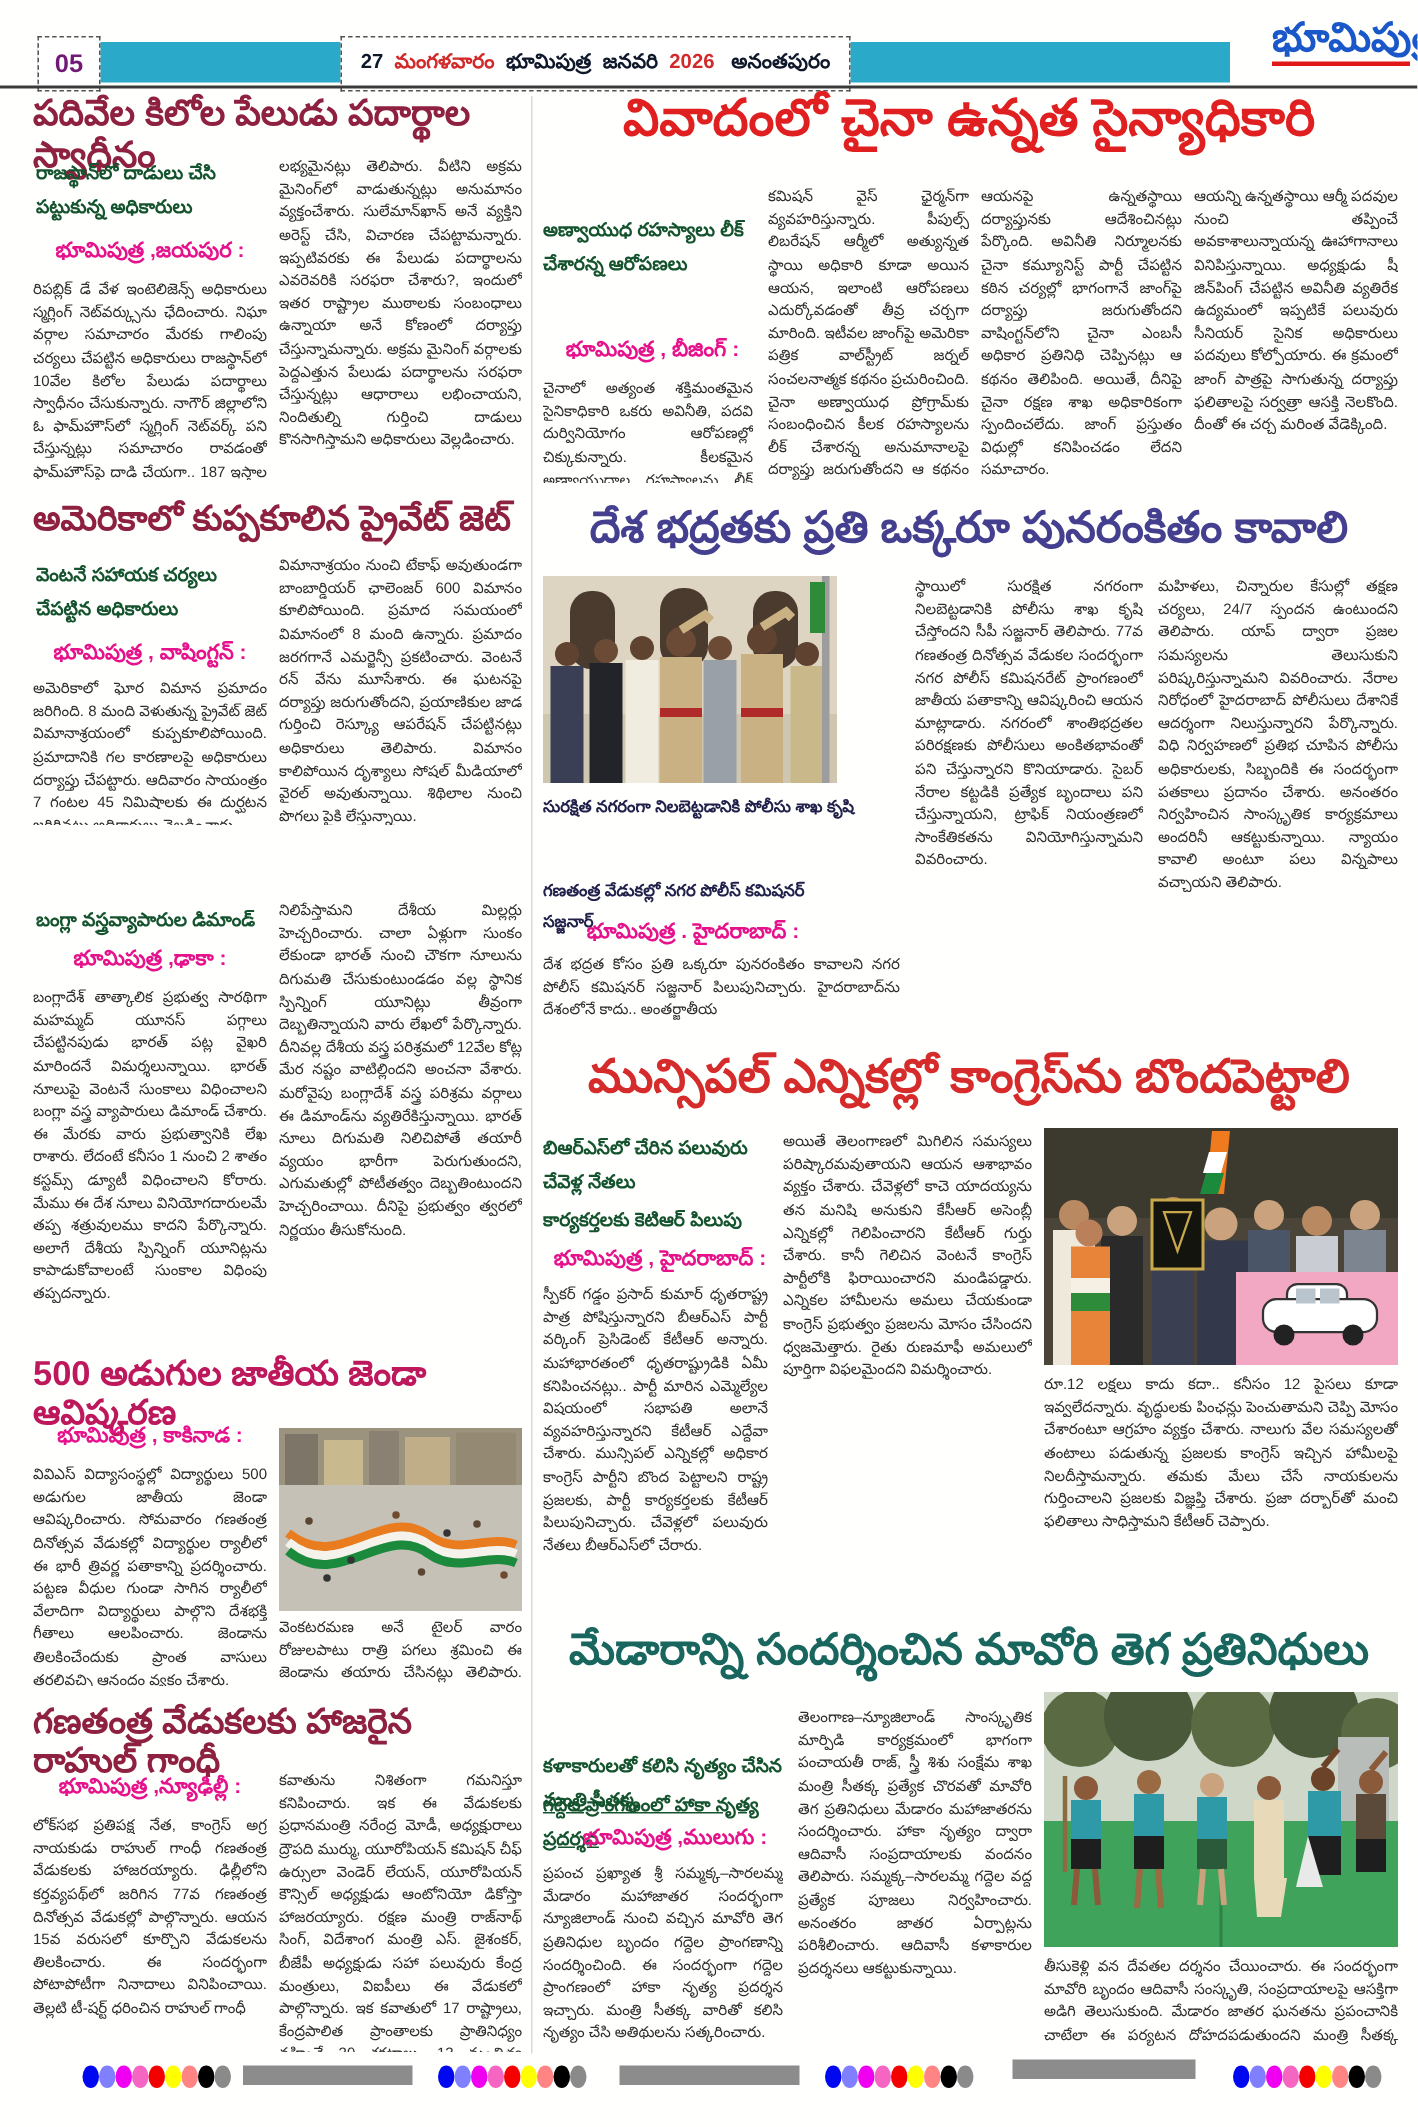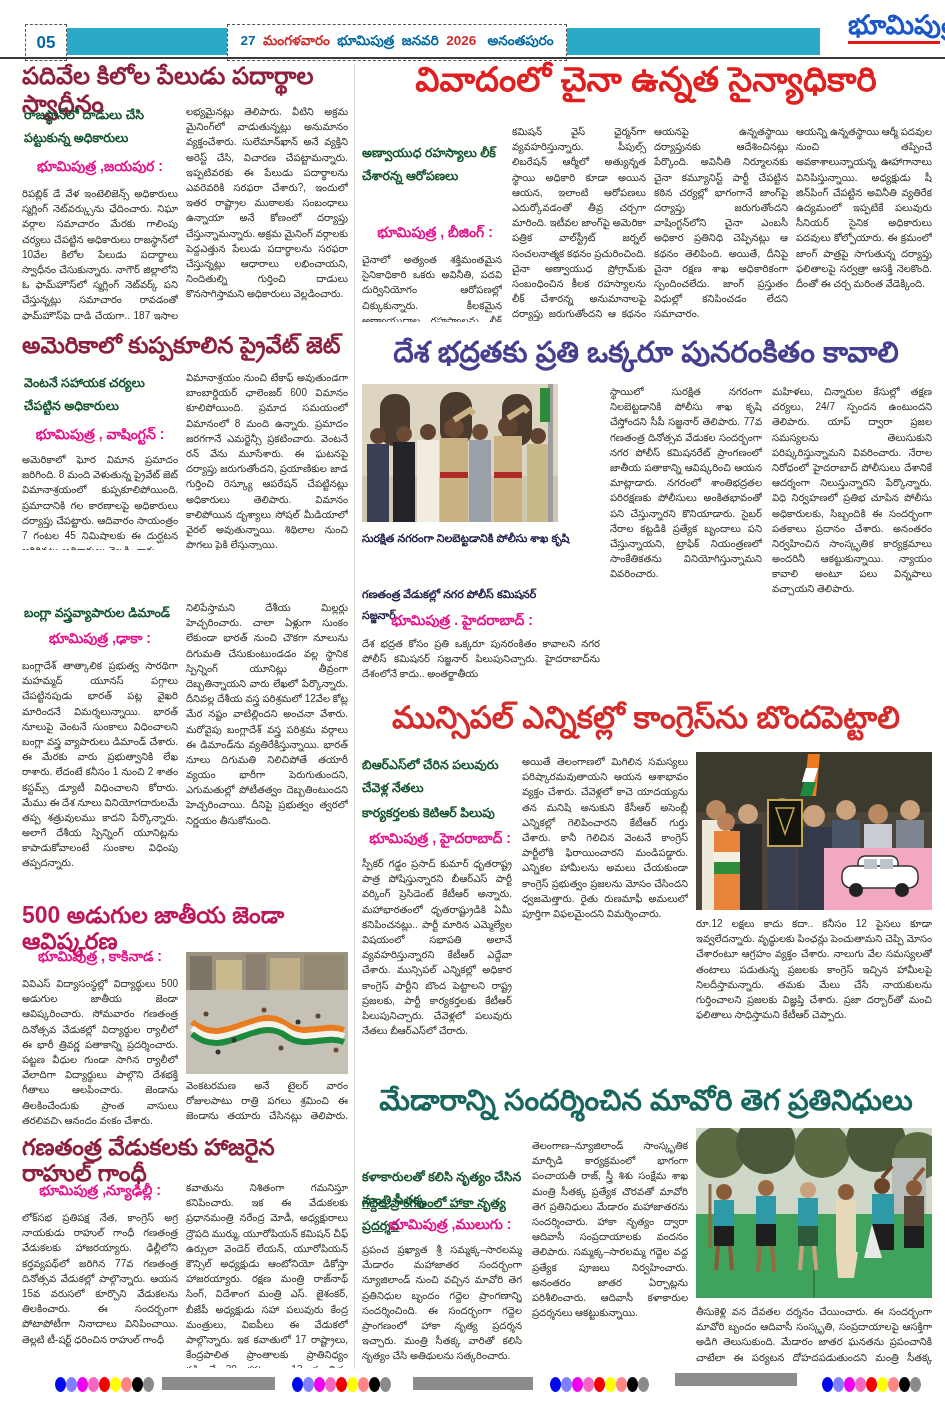--- a/index.html
+++ b/index.html
@@ -3,23 +3,23 @@
 <meta charset="utf-8">
 <style>
   html,body{margin:0;padding:0;}
   body{background:#ffffff;font-family:"Liberation Sans","DejaVu Sans",sans-serif;}
   .page{position:relative;width:945px;height:1418px;background:#fffffe;overflow:hidden;}
   .abs{position:absolute;}
 
   
   .tealbar{background:#2ba9c9;border-bottom:2px solid #26marine;}
   .hdr-box{background:#ffffff;border:1px dashed #555;display:flex;align-items:center;justify-content:center;}
-  .pageno{color:#0369a1;font-weight:bold;font-size:17px;}
+  .pageno{color:#701a75;font-weight:bold;font-size:17px;}
   .dateline{font-size:13.5px;font-weight:bold;white-space:nowrap;}
-  .dl-blue{color:#0369a1;} .dl-red{color:#d22a2a;}
+  .dl-blue{color:#0f172a;} .dl-red{color:#d22a2a;}
   .logo-word{color:#1a57c9;font-weight:bold;font-size:27px;line-height:1;}
   .logo-strip{background:#e01818;height:3px;}
   .hdr-rule{background:#3a3a3a;height:2px;}
 
   
   .headline{font-weight:bold;letter-spacing:0px;line-height:1.15;}
   .hl-maroon{color:#8e2040;}
   .hl-red{color:#e02020;}
   .hl-navy{color:#44408f;}
   .hl-red2{color:#d62b2b;}

